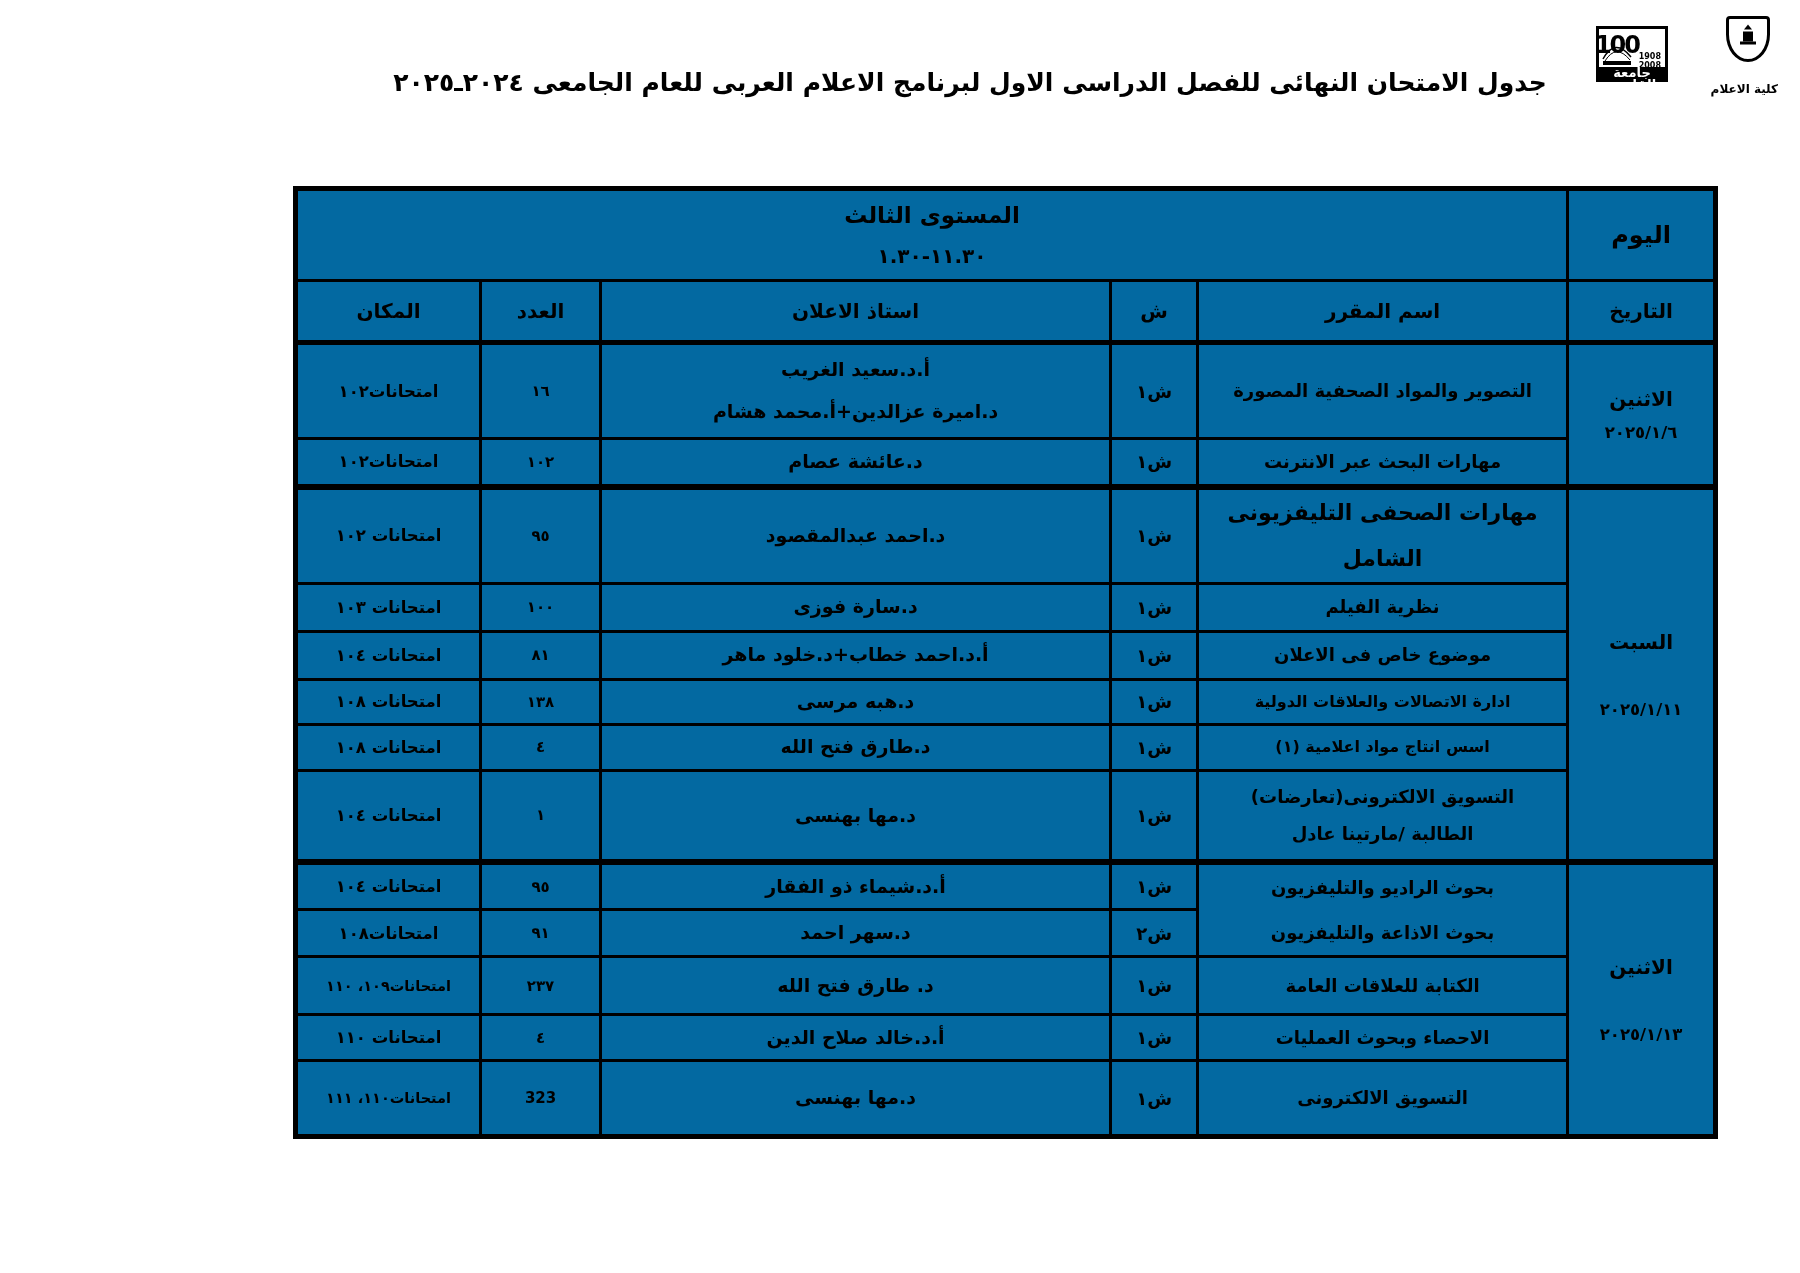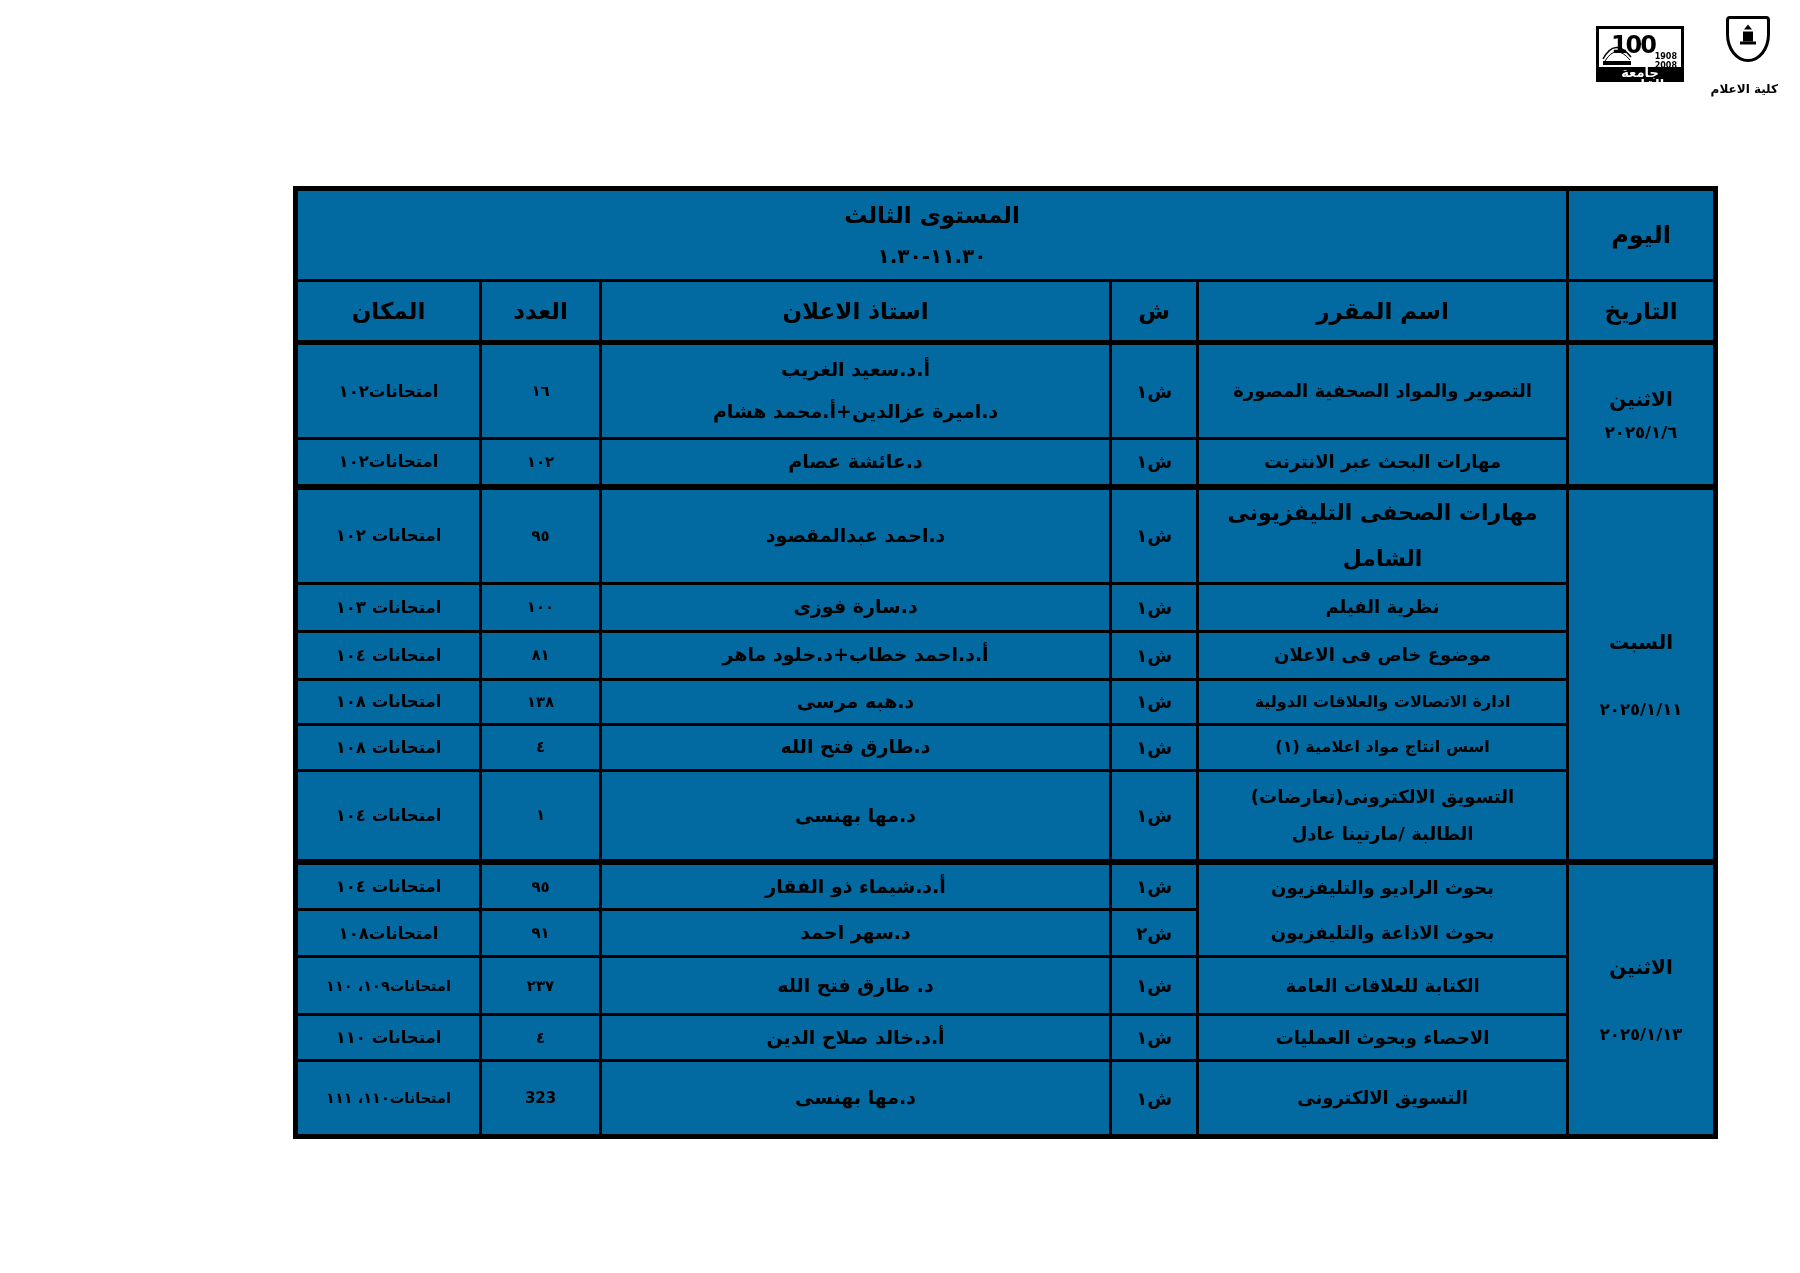--- a/index.html
+++ b/index.html
@@ -5,21 +5,21 @@
   html,body{margin:0;padding:0;background:#fff;}
   body{width:1800px;height:1273px;position:relative;overflow:hidden;
        font-family:"DejaVu Sans",sans-serif;color:#000;}
   .page{position:absolute;inset:0;background:#fff;}
 
   
   .doc-title{position:absolute;top:68px;left:140px;width:1660px;text-align:center;
     font-size:25px;font-weight:bold;letter-spacing:0;}
 
   
-  .univ-logo{position:absolute;left:1596px;top:26px;width:88px;height:56px;
+  .univ-logo{position:absolute;left:1596px;top:26px;width:72px;height:56px;
     border:3px solid #000;background:#fff;box-sizing:border-box;}
   .univ-art{position:absolute;left:2px;top:4px;}
   .univ-100{position:absolute;right:26px;top:4px;font-size:24px;font-weight:bold;
     letter-spacing:-2px;line-height:1;}
   .univ-years{position:absolute;right:4px;top:24px;font-size:8px;font-weight:bold;
     line-height:1.1;text-align:center;}
   .univ-band{position:absolute;left:0;right:0;bottom:0;height:12px;background:#000;
     color:#fff;font-size:13px;font-weight:bold;text-align:center;line-height:12px;}
   .fac-logo{position:absolute;left:1718px;top:16px;width:60px;text-align:center;}
   .fac-shield{width:44px;height:46px;margin:0 auto;border:3px solid #000;box-sizing:border-box;
@@ -32,21 +32,21 @@
   table.exam{border-collapse:collapse;table-layout:fixed;width:1420px;background:#0369a1;
     border:5px solid #000;}
   table.exam th,table.exam td{border:3px solid #000;text-align:center;vertical-align:middle;
     font-weight:bold;padding:0 4px;overflow:hidden;}
   thead tr.hdr1{height:92px;}
   thead tr.hdr2{height:62px;}
   thead tr.hdr2 th{border-bottom:5px solid #000;}
   .day-cell{font-size:24px;}
   .level-title{font-size:23px;}
   .level-time{font-size:20px;margin-top:16px;}
-  .col-head{font-size:23px;}
+  .col-head{font-size:20px;}
   tr.group-start > td{border-top:6px solid #000;}
 
   .c-date .day-name{font-size:20px;}
   .c-date .day-date{font-size:16.5px;}
   .dg0 .day-name{margin-bottom:12px;}
   .dg1 .day-name,.dg2 .day-name{margin-bottom:46px;}
   .c-course{font-size:18px;}
   .course-line{line-height:2.1;}
   td.merged .course-line{height:45px;line-height:45px;}
   .c-sec{font-size:18px;}
@@ -87,20 +87,21 @@
         <svg width="24" height="26" viewBox="0 0 24 26">
           <polygon points="12,2 16,7 8,7" fill="#000"></polygon>
           <rect x="7" y="9" width="10" height="10" fill="#000"></rect>
           <rect x="4" y="19" width="16" height="3" fill="#000"></rect>
         </svg>
       </span>
     </div>
     <div class="fac-name">كلية الاعلام</div>
   </div>
 
+  <div class="doc-title">جدول الامتحان النهائى للفصل الدراسى الاول لبرنامج الاعلام العربى للعام الجامعى ٢٠٢٤ـ٢٠٢٥</div>
 
   <div class="table-wrap">
     <table class="exam">
       <colgroup>
         <col style="width:148px">
           <col style="width:370px">
           <col style="width:87px">
         <col style="width:510px">
           <col style="width:120px">
           <col style="width:185px">

